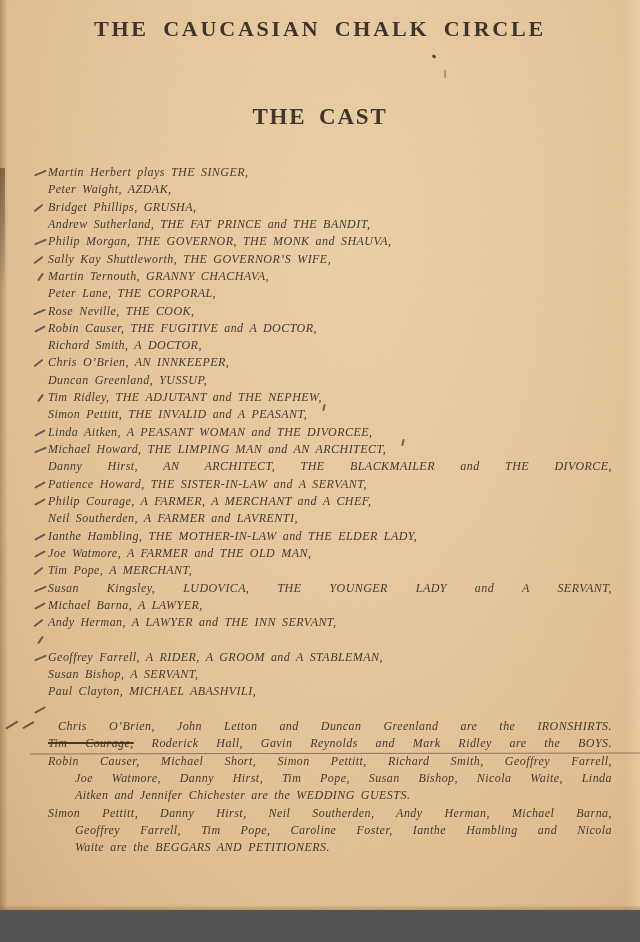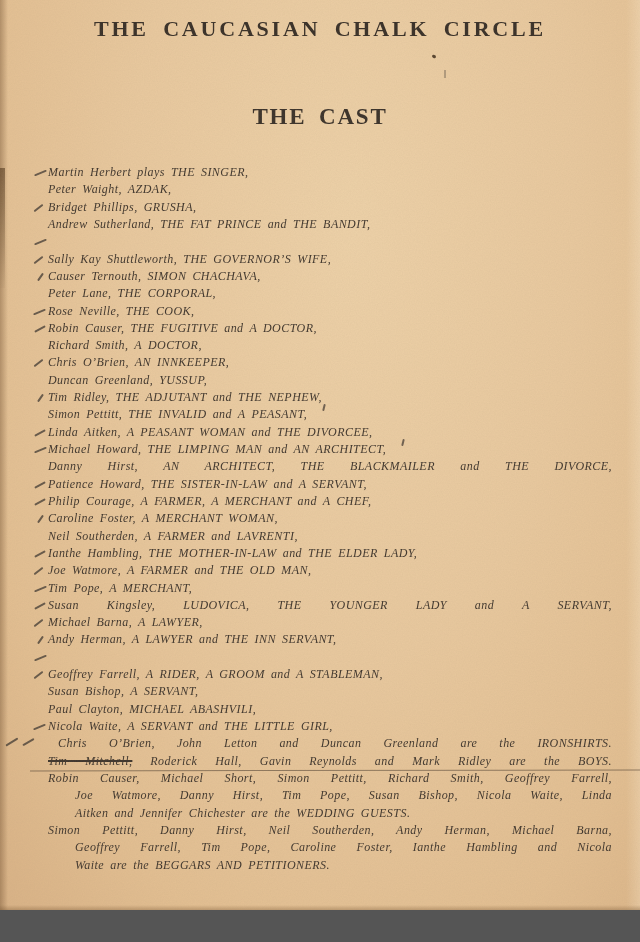--- a/index.html
+++ b/index.html
@@ -83,51 +83,50 @@
   <h1 class="title">THE CAUCASIAN CHALK CIRCLE</h1>
   <div class="speck"></div>
   <div class="smudge"></div>
   <h2 class="subtitle">THE CAST</h2>
 
   <div class="content" id="cast-list">
       <div class="row cast-line"><span class="tick"></span><span class="line-text">Martin Herbert plays THE SINGER,</span></div>
       <div class="row cast-line"><span class="line-text">Peter Waight, AZDAK,</span></div>
       <div class="row cast-line"><span class="tick"></span><span class="line-text">Bridget Phillips, GRUSHA,</span></div>
       <div class="row cast-line"><span class="line-text">Andrew Sutherland, THE FAT PRINCE and THE BANDIT,</span></div>
-      <div class="row cast-line"><span class="tick"></span></div>
+      <div class="row cast-line"><span class="tick"></span><span class="line-text">Philip Morgan, THE GOVERNOR, THE MONK and SHAUVA,</span></div>
       <div class="row cast-line"><span class="tick"></span><span class="line-text">Sally Kay Shuttleworth, THE GOVERNOR’S WIFE,</span></div>
-      <div class="row cast-line"><span class="tick"></span><span class="line-text">Causer Ternouth, SIMON CHACHAVA,</span></div>
+      <div class="row cast-line"><span class="tick"></span><span class="line-text">Martin Ternouth, GRANNY CHACHAVA,</span></div>
       <div class="row cast-line"><span class="line-text">Peter Lane, THE CORPORAL,</span></div>
       <div class="row cast-line"><span class="tick"></span><span class="line-text">Rose Neville, THE COOK,</span></div>
       <div class="row cast-line"><span class="tick"></span><span class="line-text">Robin Causer, THE FUGITIVE and A DOCTOR,</span></div>
       <div class="row cast-line"><span class="line-text">Richard Smith, A DOCTOR,</span></div>
       <div class="row cast-line"><span class="tick"></span><span class="line-text">Chris O’Brien, AN INNKEEPER,</span></div>
       <div class="row cast-line"><span class="line-text">Duncan Greenland, YUSSUP,</span></div>
       <div class="row cast-line"><span class="tick"></span><span class="line-text">Tim Ridley, THE ADJUTANT and THE NEPHEW,</span></div>
       <div class="row cast-line"><span class="line-text">Simon Pettitt, THE INVALID and A PEASANT,</span><span class="pencil-apostrophe"></span></div>
       <div class="row cast-line"><span class="tick"></span><span class="line-text">Linda Aitken, A PEASANT WOMAN and THE DIVORCEE,</span></div>
       <div class="row cast-line"><span class="tick"></span><span class="line-text">Michael Howard, THE LIMPING MAN and AN ARCHITECT,</span><span class="pencil-apostrophe"></span></div>
       <div class="row cast-line justify"><span class="line-text">Danny Hirst, AN ARCHITECT, THE BLACKMAILER and THE DIVORCE,</span></div>
       <div class="row cast-line"><span class="tick"></span><span class="line-text">Patience Howard, THE SISTER-IN-LAW and A SERVANT,</span></div>
       <div class="row cast-line"><span class="tick"></span><span class="line-text">Philip Courage, A FARMER, A MERCHANT and A CHEF,</span></div>
-      <div class="row cast-line"><span class="tick"></span><span class="line-text">Caroline Foster, A MERCHANT WOMAN,</span></div>
       <div class="row cast-line"><span class="line-text">Neil Southerden, A FARMER and LAVRENTI,</span></div>
       <div class="row cast-line"><span class="tick"></span><span class="line-text">Ianthe Hambling, THE MOTHER-IN-LAW and THE ELDER LADY,</span></div>
       <div class="row cast-line"><span class="tick"></span><span class="line-text">Joe Watmore, A FARMER and THE OLD MAN,</span></div>
       <div class="row cast-line"><span class="tick"></span><span class="line-text">Tim Pope, A MERCHANT,</span></div>
       <div class="row cast-line justify"><span class="tick"></span><span class="line-text">Susan Kingsley, LUDOVICA, THE YOUNGER LADY and A SERVANT,</span></div>
       <div class="row cast-line"><span class="tick"></span><span class="line-text">Michael Barna, A LAWYER,</span></div>
       <div class="row cast-line"><span class="tick"></span><span class="line-text">Andy Herman, A LAWYER and THE INN SERVANT,</span></div>
       <div class="row cast-line"><span class="tick"></span></div>
       <div class="row cast-line"><span class="tick"></span><span class="line-text">Geoffrey Farrell, A RIDER, A GROOM and A STABLEMAN,</span></div>
       <div class="row cast-line"><span class="line-text">Susan Bishop, A SERVANT,</span></div>
       <div class="row cast-line"><span class="line-text">Paul Clayton, MICHAEL ABASHVILI,</span></div>
-      <div class="row cast-line"><span class="tick"></span><span class="line-text">Nicola Waite, A SERVANT and THE LITTLE GIRL,</span></div>
+      <div class="row cast-line"><span class="tick"></span></div>
       <div class="row group-line indented justify"><span class="tick dbl dbl1"></span><span class="tick dbl dbl2"></span><span class="seg">Chris O’Brien, John Letton and Duncan Greenland are the IRONSHIRTS.</span></div>
-      <div class="row group-line justify underlined"><span class="strike">Tim Mitchell,</span><span class="seg"> Roderick Hall, Gavin Reynolds and Mark Ridley are the BOYS.</span></div>
+      <div class="row group-line justify underlined"><span class="strike">Tim Courage,</span><span class="seg"> Roderick Hall, Gavin Reynolds and Mark Ridley are the BOYS.</span></div>
       <div class="ensemble">
         <div class="row para-line first justify">Robin Causer, Michael Short, Simon Pettitt, Richard Smith, Geoffrey Farrell,</div>
         <div class="row para-line cont justify">Joe Watmore, Danny Hirst, Tim Pope, Susan Bishop, Nicola Waite, Linda</div>
         <div class="row para-line cont">Aitken and Jennifer Chichester are the WEDDING GUESTS.</div>
       </div>
       <div class="ensemble">
         <div class="row para-line first justify">Simon Pettitt, Danny Hirst, Neil Southerden, Andy Herman, Michael Barna,</div>
         <div class="row para-line cont justify">Geoffrey Farrell, Tim Pope, Caroline Foster, Ianthe Hambling and Nicola</div>
         <div class="row para-line cont">Waite are the BEGGARS AND PETITIONERS.</div>
       </div>

